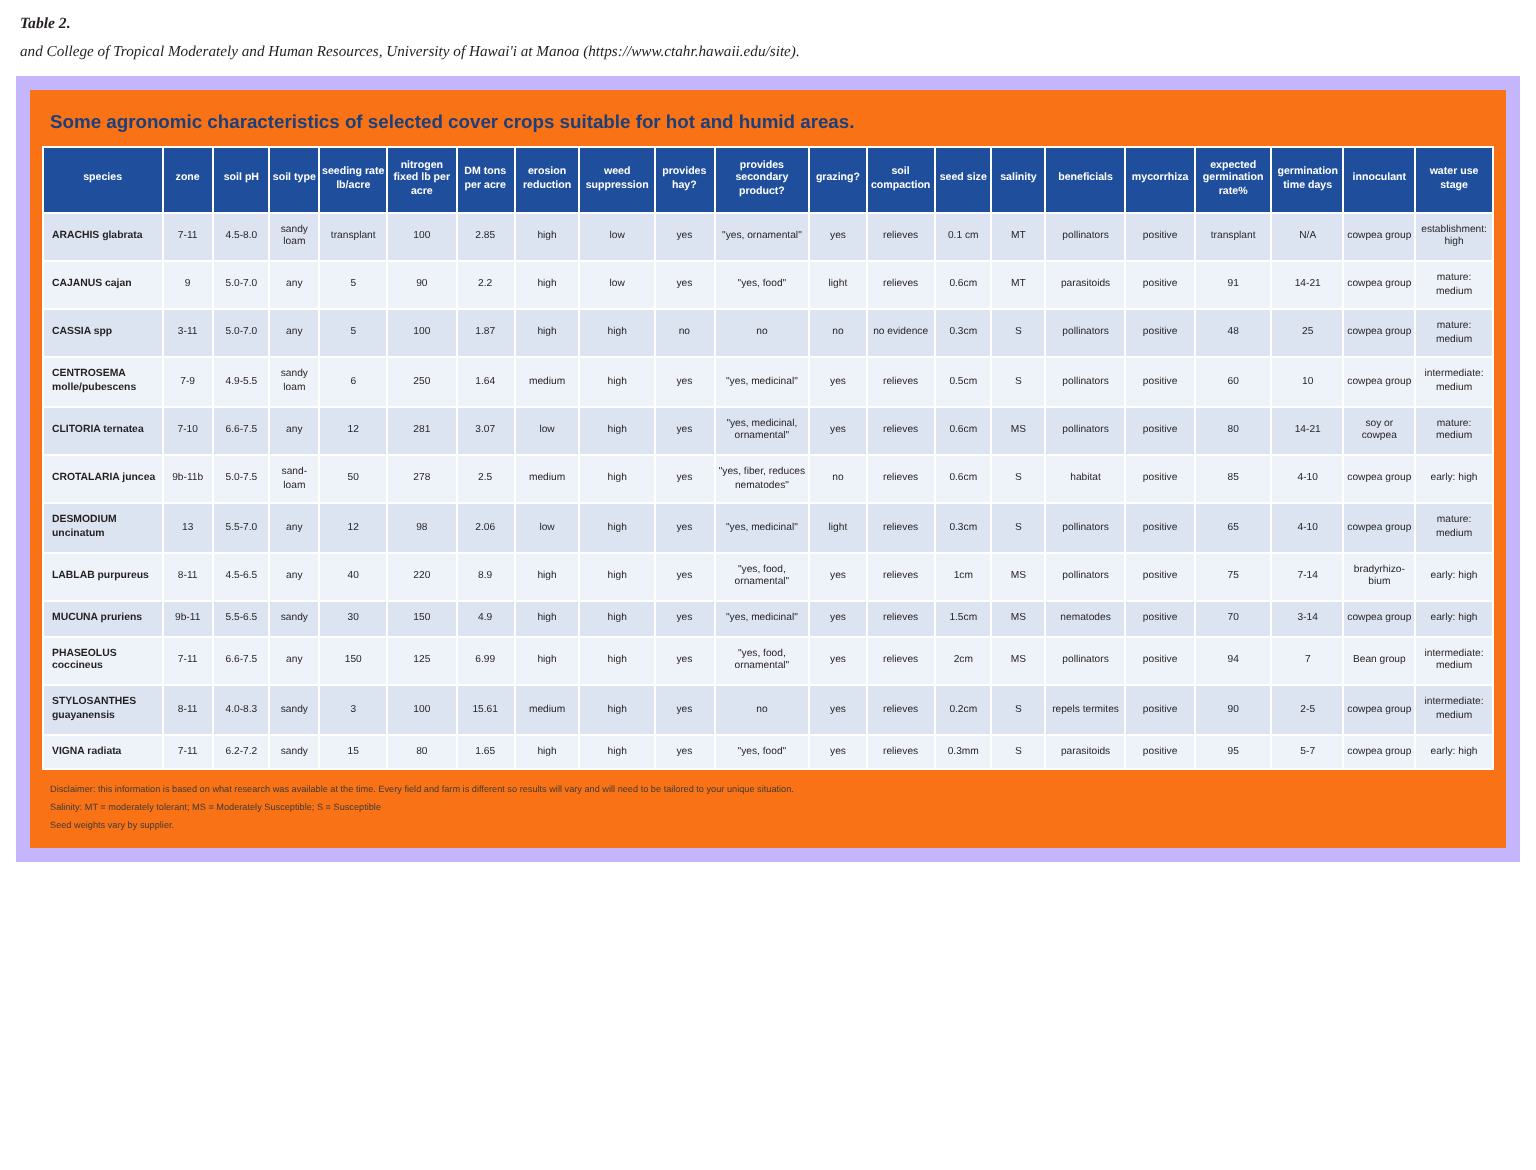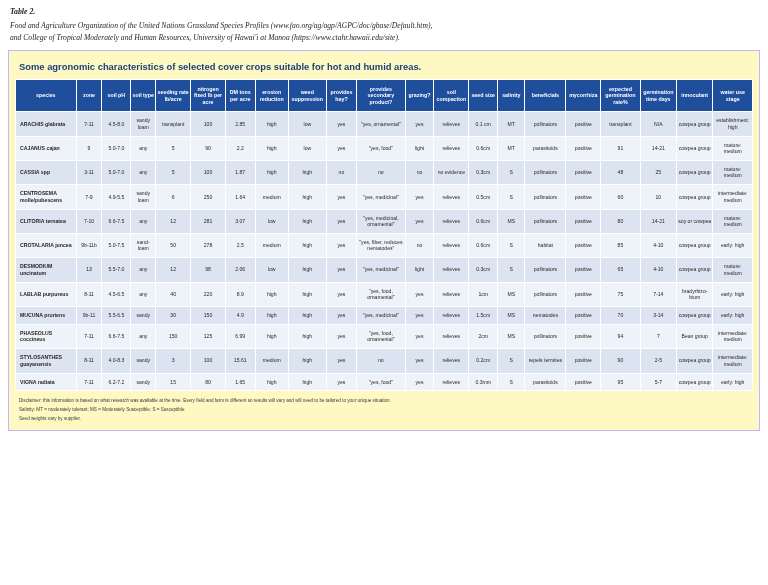--- a/index.html
+++ b/index.html
@@ -23,22 +23,22 @@
     padding: 0 2px 6px 2px;
   }
   .caption-title {
     font-style: italic;
     font-weight: bold;
     font-size: 7.8px;
     margin-bottom: 2px;
   }
   .caption-line { font-style: italic; }
   .panel {
-    border: 1px solid #c4b5fd;
-    background: #fef9c3;
+    border: 7px solid #c4b5fd;
+    background: #f97316;
     padding: 6px 6px 4px 6px;
   }
   .panel-title {
     font-size: 9.4px;
     font-weight: bold;
     color: #1b3f7a;
     padding: 4px 4px 7px 4px;
   }
   table {
     border-collapse: collapse;
@@ -81,21 +81,20 @@
   }
   .notes div { margin-bottom: 1px; }
 </style>
 </head>
 <body>
 
 <div class="page">
 
   <div class="caption-block">
     <div class="caption-title">Table 2.</div>
-    <div class="caption-line">Food and Agriculture Organization of the United Nations Grassland Species Profiles (www.fao.org/ag/agp/AGPC/doc/gbase/Default.htm),</div>
     <div class="caption-line">and College of Tropical Moderately and Human Resources, University of Hawai'i at Manoa (https://www.ctahr.hawaii.edu/site).</div>
   </div>
 
   <div class="panel">
     <div class="panel-title">Some agronomic characteristics of selected cover crops suitable for hot and humid areas.</div>
 
     <table>
       <colgroup>
         <col style="width:8.0%">
           <col style="width:3.4%">

